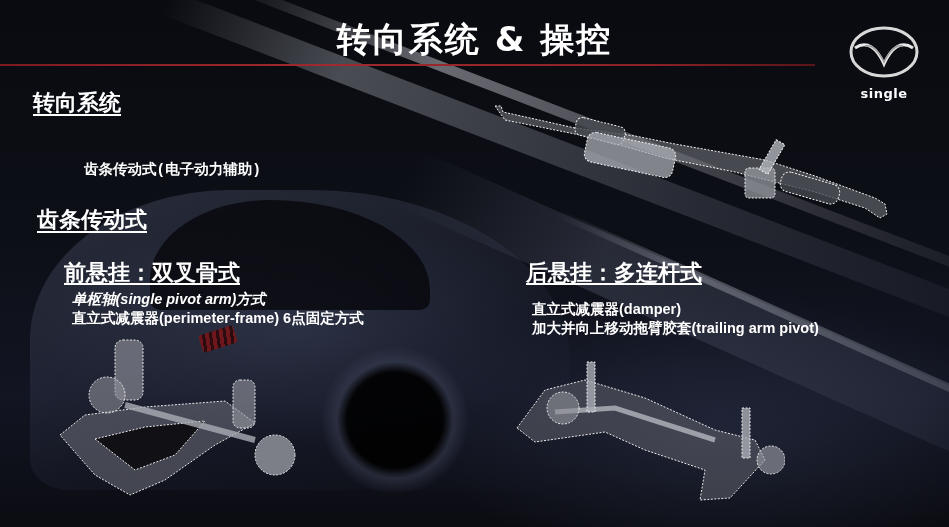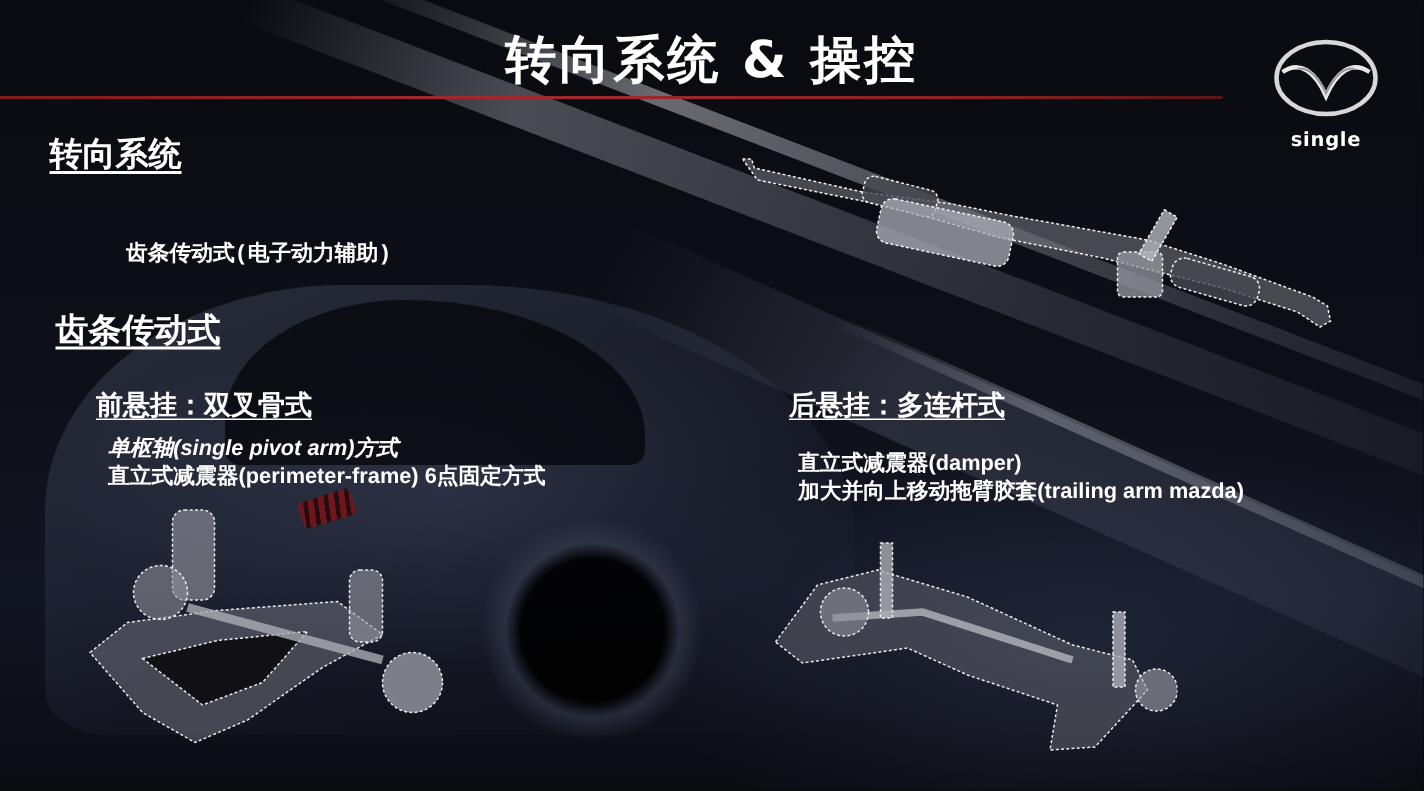--- a/index.html
+++ b/index.html
@@ -48,21 +48,21 @@
   .logo { position: absolute; left: 847px; top: 26px; width: 74px; }
   .logo-text {
     display: block; text-align: center; margin-top: 4px;
     font-family: "DejaVu Sans", sans-serif; font-weight: bold; font-size: 13px; letter-spacing: 0.5px;
   }
   .h2 {
     position: absolute; font-size: 22px; font-weight: bold;
     text-decoration: underline; text-underline-offset: 4px; text-decoration-thickness: 2px;
   }
   .h3 {
-    position: absolute; font-size: 18px; font-weight: bold;
+    position: absolute; font-size: 22px; font-weight: bold;
     text-decoration: underline; text-underline-offset: 3px;
   }
   .body-text {
     position: absolute; font-size: 14.5px; font-weight: bold; line-height: 19px; white-space: nowrap;
     font-family: "Liberation Sans", "DejaVu Sans", sans-serif;
   }
   .part { position: absolute; }
 </style>
 </head>
 <body>
@@ -107,21 +107,21 @@
 </svg>
 
 <div class="h2" style="left:37px; top:205px;">齿条传动式</div>
 
 <div class="h3" style="left:64px; top:258px;">前悬挂：双叉骨式</div>
 <div class="body-text" style="left:72px; top:290px;font-style:italic;">单枢轴(single pivot arm)方式</div>
 <div class="body-text" style="left:72px; top:309px;">直立式减震器(perimeter-frame)  6点固定方式</div>
 
 <div class="h3" style="left:510px; top:258px;margin-left:16px;">后悬挂：多连杆式</div>
 <div class="body-text" style="left:532px; top:300px;">直立式减震器(damper)</div>
-<div class="body-text" style="left:532px; top:319px;">加大并向上移动拖臂胶套(trailing arm mazda)</div>
+<div class="body-text" style="left:532px; top:319px;">加大并向上移动拖臂胶套(trailing arm pivot)</div>
 
 <svg class="part" style="left:55px; top:335px;" width="250" height="170" viewBox="0 0 250 170">
   <g stroke="#eaeaea" stroke-width="1" stroke-dasharray="2 1.5">
     <path d="M5 100 L30 80 L90 72 L170 66 L200 88 L160 110 L110 145 L75 160 L40 140 Z" fill="rgba(110,112,122,0.55)"></path>
     <path d="M40 104 L90 92 L150 86 L120 120 L80 135 Z" fill="rgba(10,10,14,0.9)"></path>
     <rect x="60" y="5" width="28" height="60" rx="8" fill="rgba(150,152,160,0.6)"></rect>
     <rect x="178" y="45" width="22" height="48" rx="7" fill="rgba(150,152,160,0.6)"></rect>
     <circle cx="52" cy="60" r="18" fill="rgba(140,142,150,0.6)"></circle>
     <circle cx="220" cy="120" r="20" fill="rgba(170,172,180,0.7)"></circle>
     <path d="M70 70 L200 105" stroke-width="6" stroke="rgba(170,172,180,0.8)" stroke-dasharray="none"></path>

